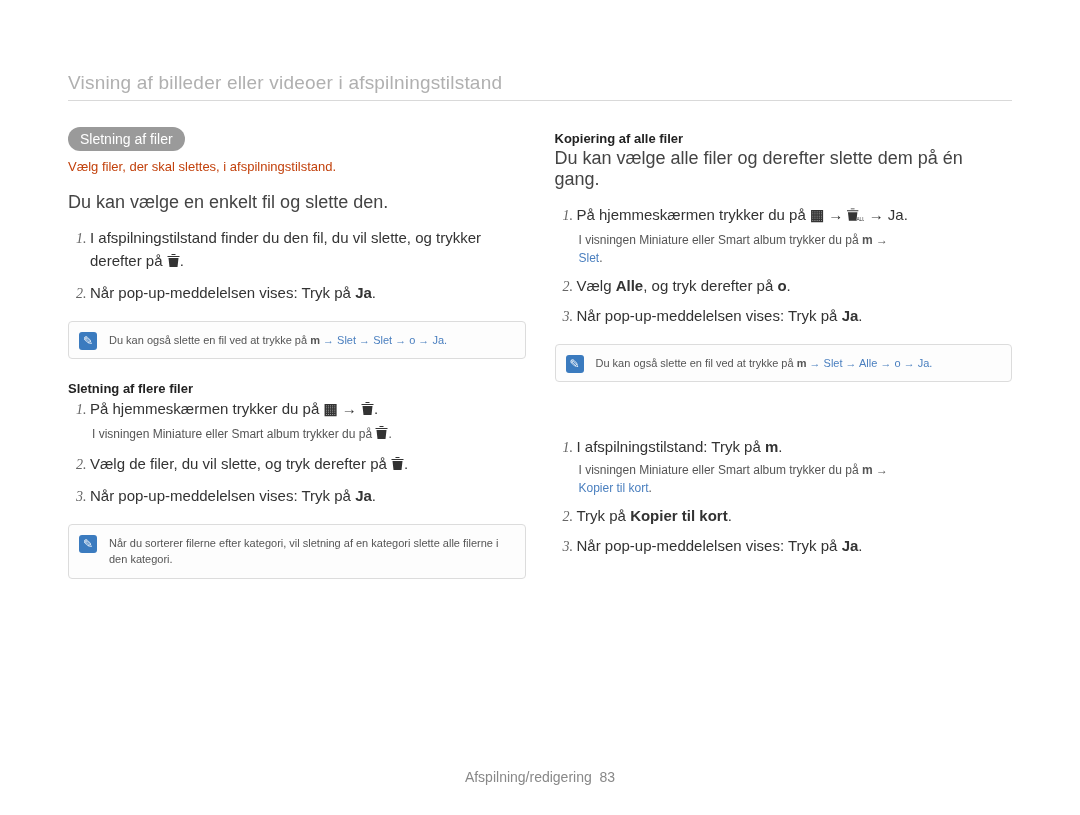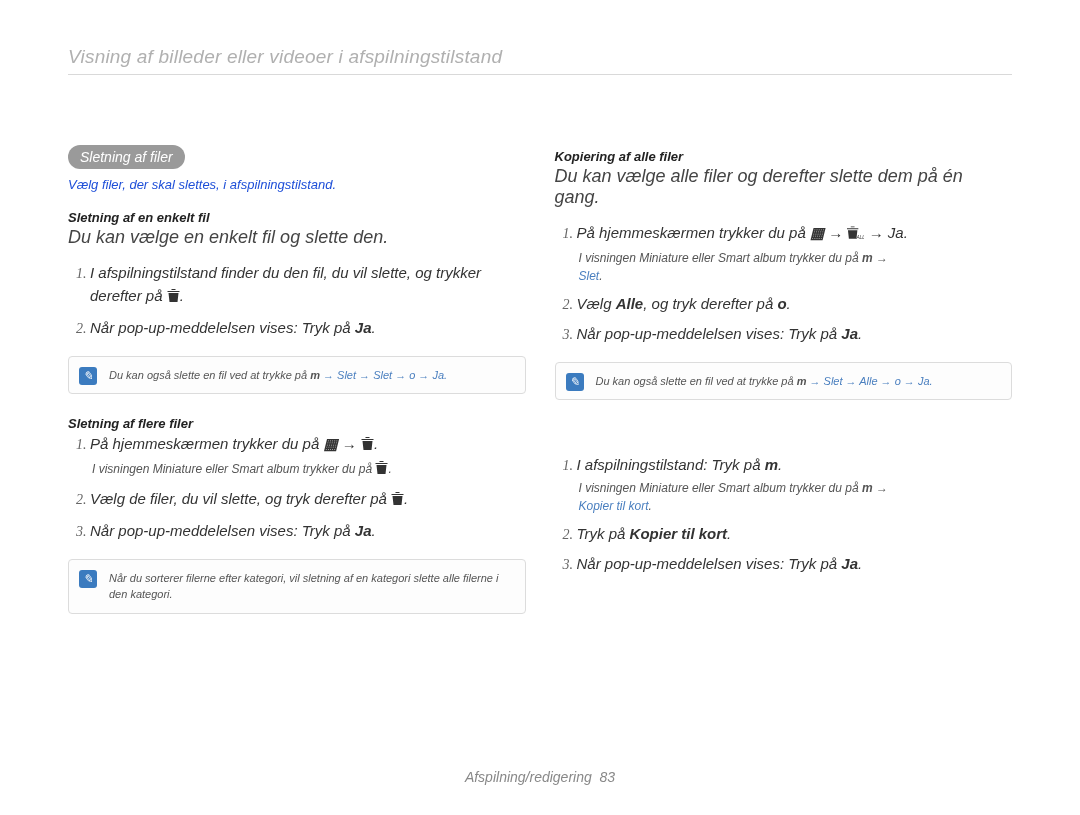--- a/index.html
+++ b/index.html
@@ -6,58 +6,56 @@
     margin: 0;
     padding: 0;
     background: #fff;
     font-family: Arial, Helvetica, sans-serif;
     color: #333;
     width: 1080px;
     height: 815px;
     box-sizing: border-box;
   }
   .page {
-    padding: 46px 68px 30px 68px;
+    padding: 72px 68px 30px 68px;
     display: flex;
     flex-direction: column;
     height: 100%;
     box-sizing: border-box;
-    font-style: italic;
   }
   .page-title {
     font-size: 19px;
     color: #b0b0b0;
     font-weight: 300;
     border-bottom: 1px solid #d9d9d9;
     padding-bottom: 6px;
     margin-bottom: 26px;
     letter-spacing: 0.2px;
   }
   .columns {
     display: flex;
     gap: 29px;
     flex: 1;
-    margin-top: 44px;
   }
   .col {
     flex: 1;
     min-width: 0;
   }
   .pill {
     display: inline-block;
     background: #9a9a9a;
     color: #fff;
     font-size: 14px;
     padding: 4px 12px;
     border-radius: 12px;
     margin-bottom: 6px;
   }
   .intro {
     font-size: 13px;
-    color: #1d4ed8;
+    color: #c2410c;
     margin: 2px 0 18px 0;
   }
   .subhead {
     font-size: 13px;
     font-weight: bold;
     color: #222;
     margin: 4px 0 2px 0;
   }
   .subdesc {
     font-size: 18px;
@@ -138,21 +136,20 @@
 
 <div class="page">
   <div class="page-title">Visning af billeder eller videoer i afspilningstilstand</div>
 
   <div class="columns">
 
     <div class="col">
       <div class="pill">Sletning af ﬁler</div>
       <div class="intro">Vælg ﬁler, der skal slettes, i afspilningstilstand.</div>
 
-      <div class="subhead">Sletning af en enkelt ﬁl</div>
       <div class="subdesc">Du kan vælge en enkelt ﬁl og slette den.</div>
 
       <ol class="steps">
         <li>
           <span>I afspilningstilstand ﬁnder du den ﬁl, du vil slette, og trykker derefter på </span>
           <span class="icon-trash"><svg viewBox="0 0 12 14">
                 <path fill="#333" d="M1 4h10l-1 9H2zM0 2h12v1H0zM4 0h4v1H4z"></path>
               </svg></span>.
         </li>
         <li>

